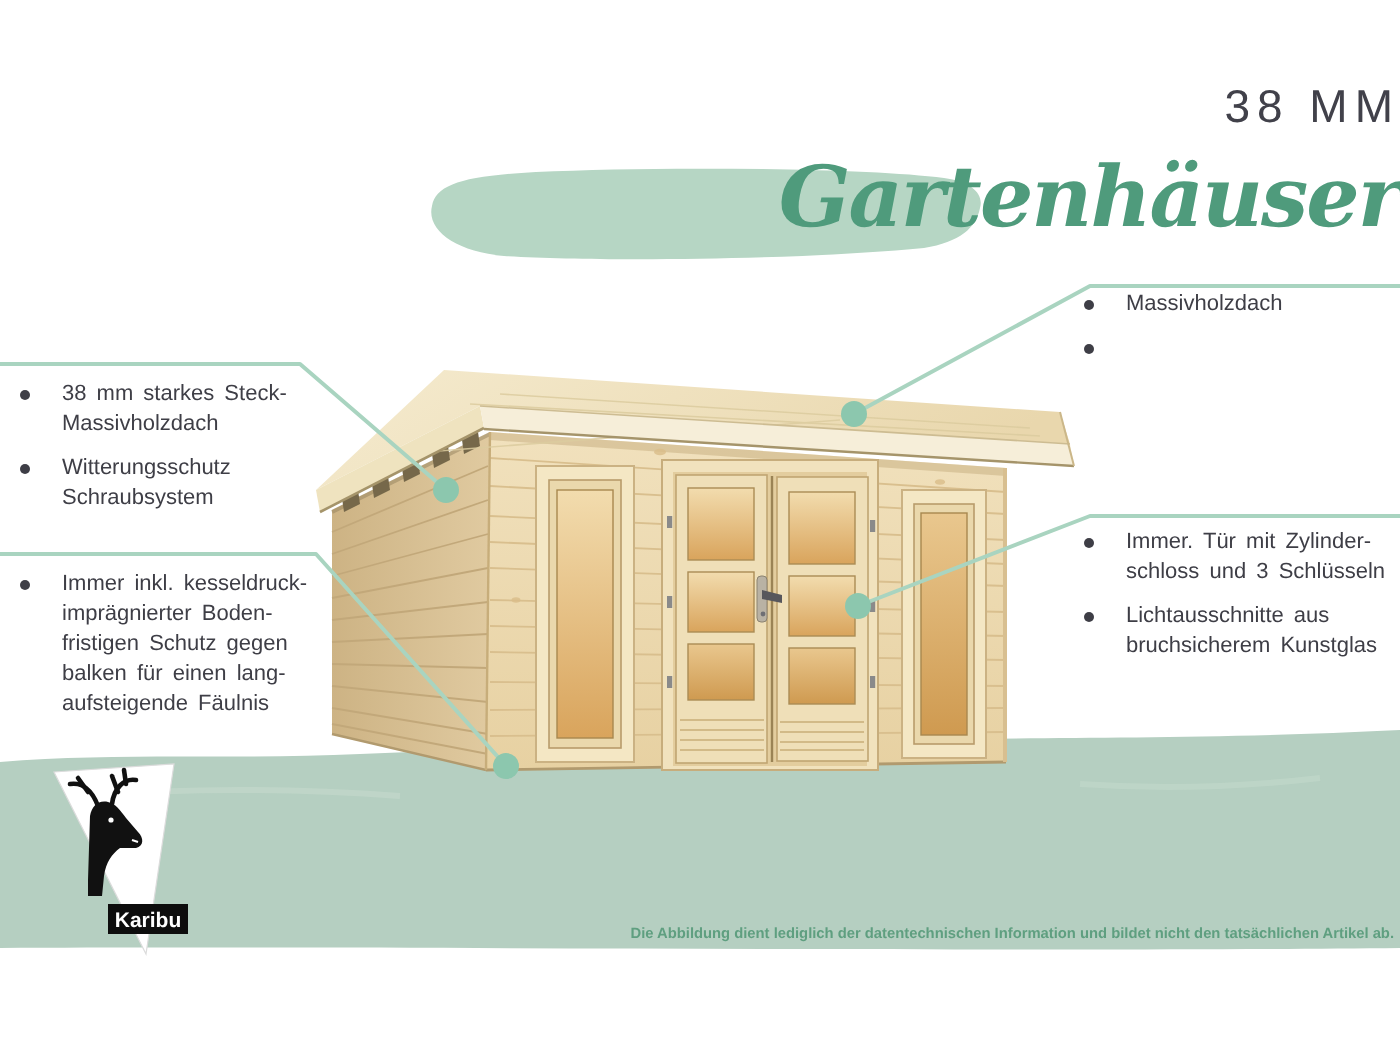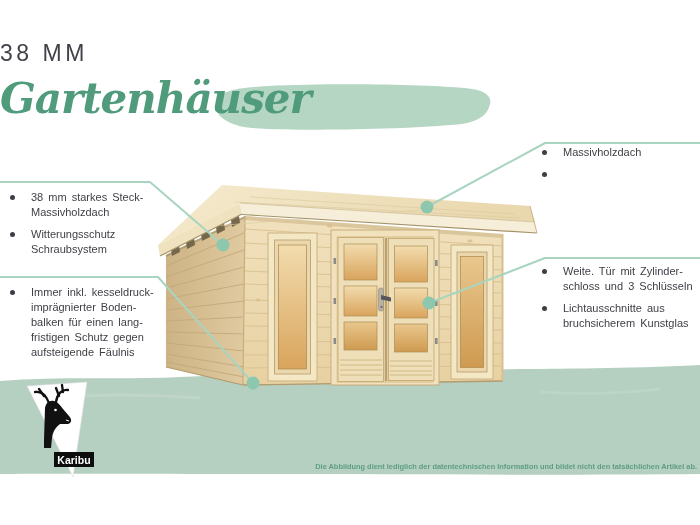--- a/index.html
+++ b/index.html
@@ -3,23 +3,23 @@
 <meta charset="utf-8">
 <style>
   :root{
     --accent-line:#a9d4c0; --accent-dot:#8cc7ae; --band:#b5cfc1;
     --title-green:#4f9b7c; --brush:#b6d6c4; --text:#3e3e46; --disclaimer-green:#5f9f80;
   }
   html,body{margin:0;padding:0;}
   .poster{position:relative;width:700px;height:525px;background:#ffffff;overflow:hidden;
           font-family:"Liberation Sans",sans-serif;color:var(--text);}
   .bg{position:absolute;left:0;top:0;width:700px;height:525px;display:block;}
-  .size-label{position:absolute;top:40px;left:0;width:700px;text-align:left;
+  .size-label{position:absolute;top:40px;left:0;width:700px;text-align:right;
     font-size:23px;font-weight:400;letter-spacing:3.5px;color:#41414a;}
-  .script-title{position:absolute;top:74px;left:0;width:700px;margin:0;text-align:left;
+  .script-title{position:absolute;top:74px;left:0;width:700px;margin:0;text-align:right;
     font-family:"DejaVu Serif",serif;font-style:italic;font-weight:700;font-size:42px;
     letter-spacing:-1px;color:var(--title-green);}
   .callout{position:absolute;font-size:11px;line-height:15px;word-spacing:2px;color:var(--text);}
   .callout .item{display:flex;gap:16px;margin-bottom:7px;}
   .callout .bullet{flex:none;width:5px;height:5px;border-radius:50%;background:var(--text);
     margin-top:5px;margin-left:2px;}
   #callout-left-top{left:8px;top:190px;width:172px;}
   #callout-left-bottom{left:8px;top:285px;width:182px;}
   #callout-right-top{left:540px;top:145px;width:158px;}
   #callout-right-bottom{left:540px;top:264px;width:160px;}
@@ -242,22 +242,22 @@
       </div>
     </div>
   </div>
 
   <div class="callout" id="callout-left-bottom">
     <div class="item">
       <span class="bullet"></span>
       <div class="lines">
         <div>Immer inkl. kesseldruck-</div>
         <div>imprägnierter Boden-</div>
+        <div>fristigen Schutz gegen</div>
         <div>balken für einen lang-</div>
-        <div>fristigen Schutz gegen</div>
         <div>aufsteigende Fäulnis</div>
       </div>
     </div>
   </div>
 
   <div class="callout" id="callout-right-top">
     <div class="item">
       <span class="bullet"></span>
       <div class="lines">
         <div>Massivholzdach</div>
@@ -265,21 +265,21 @@
     </div>
     <div class="item">
       <span class="bullet"></span>
     </div>
   </div>
 
   <div class="callout" id="callout-right-bottom">
     <div class="item">
       <span class="bullet"></span>
       <div class="lines">
-        <div>Weite. Tür mit Zylinder-</div>
+        <div>Immer. Tür mit Zylinder-</div>
         <div>schloss und 3 Schlüsseln</div>
       </div>
     </div>
     <div class="item">
       <span class="bullet"></span>
       <div class="lines">
         <div>Lichtausschnitte aus</div>
         <div>bruchsicherem Kunstglas</div>
       </div>
     </div>

